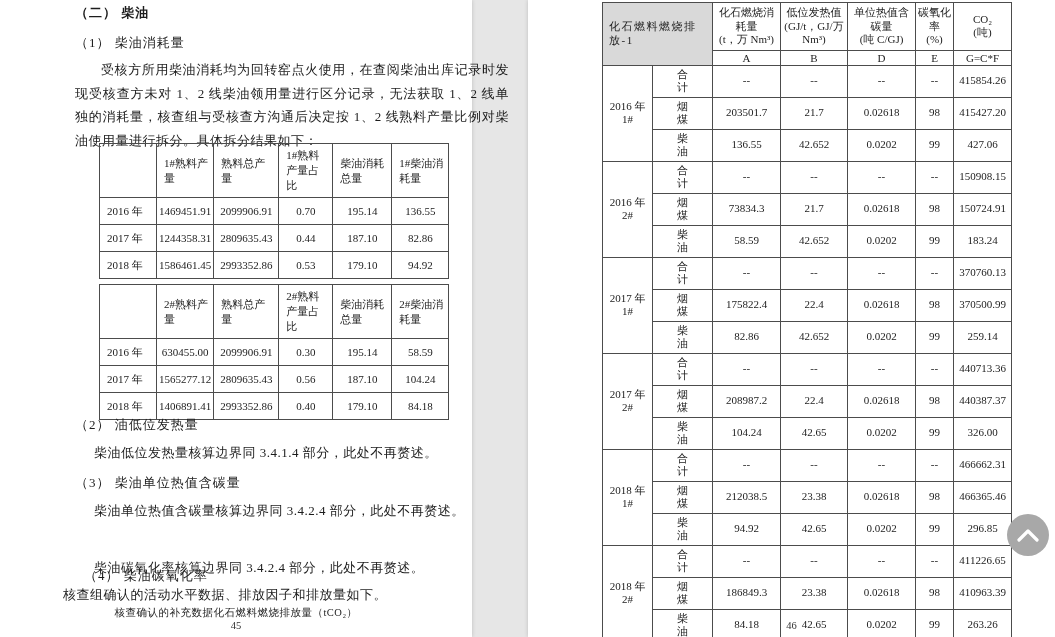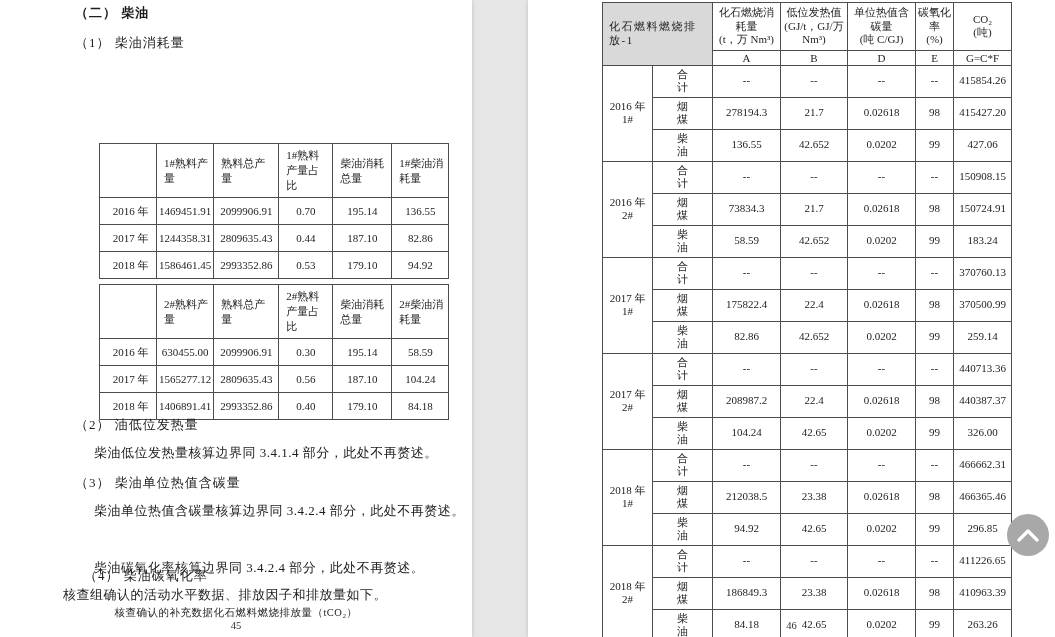--- a/index.html
+++ b/index.html
@@ -41,21 +41,21 @@
   
   .ltable { border-collapse:collapse; table-layout:fixed; font-size:11px; }
   #table1 { left:99px; top:143px; }
   #table2 { left:99px; top:284px; }
   .ltable th, .ltable td {
     border:1px solid #4c4c4c; font-weight:normal;
     text-align:center; vertical-align:middle;
   }
   .ltable th { height:40px; padding:4px 4px; line-height:15px; text-align:left; padding-left:7px; }
   .ltable td { height:27px; padding:3px 2px; }
-  .ltable td:first-child { text-align:center; padding-left:7px; }
+  .ltable td:first-child { text-align:left; padding-left:7px; }
 
   
   #em-table { left:74px; top:2px; border-collapse:collapse; table-layout:fixed; font-size:11px; }
   #em-table th, #em-table td {
     border:1px solid #4c4c4c; font-weight:normal;
     text-align:center; vertical-align:middle; line-height:13.5px;
   }
   #em-table th.corner {
     background:#d9d9d9; text-align:left; vertical-align:middle;
     padding:4px 6px; letter-spacing:1.5px;
@@ -72,20 +72,21 @@
     border-radius:50%; background:#a8a8a8; border:none; cursor:pointer;
     display:flex; align-items:center; justify-content:center;
   }
 </style>
 </head>
 <body>
 
 <div class="page" id="left-page">
   <div class="sec-heading">（二） 柴油</div>
   <div class="sub-heading" id="item1-heading">（1） 柴油消耗量</div>
+  <p id="para">受核方所用柴油消耗均为回转窑点火使用，在查阅柴油出库记录时发现受核查方未对 1、2 线柴油领用量进行区分记录，无法获取 1、2 线单独的消耗量，核查组与受核查方沟通后决定按 1、2 线熟料产量比例对柴油使用量进行拆分。具体拆分结果如下：</p>
 
   <table class="ltable" id="table1">
     <colgroup>
         <col style="width:57px">
         <col style="width:57px">
         <col style="width:65px">
         <col style="width:54px">
         <col style="width:59px">
         <col style="width:57px">
       </colgroup>
@@ -224,21 +225,21 @@
           <td rowspan="3" class="cell-year">2016 年 1#</td>
           <td class="cell-fuel">合计</td>
           <td class="cell-val">--</td>
           <td class="cell-val">--</td>
           <td class="cell-val">--</td>
           <td class="cell-val">--</td>
           <td class="cell-val">415854.26</td>
         </tr>
         <tr>
           <td class="cell-fuel">烟煤</td>
-          <td class="cell-val">278194.3</td>
+          <td class="cell-val">203501.7</td>
           <td class="cell-val">21.7</td>
           <td class="cell-val">0.02618</td>
           <td class="cell-val">98</td>
           <td class="cell-val">415427.20</td>
         </tr>
         <tr>
           <td class="cell-fuel">柴油</td>
           <td class="cell-val">136.55</td>
           <td class="cell-val">42.652</td>
           <td class="cell-val">0.0202</td>

